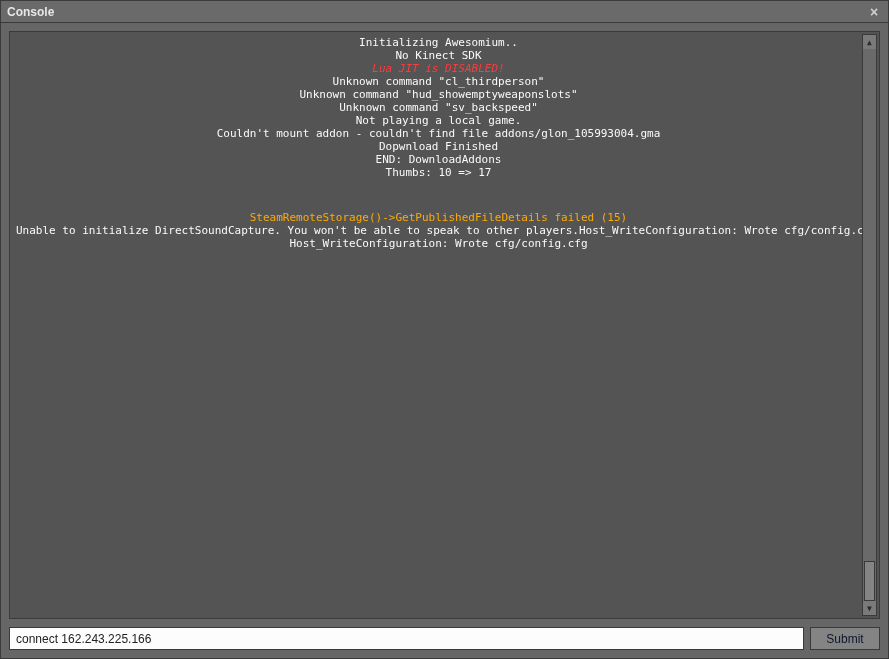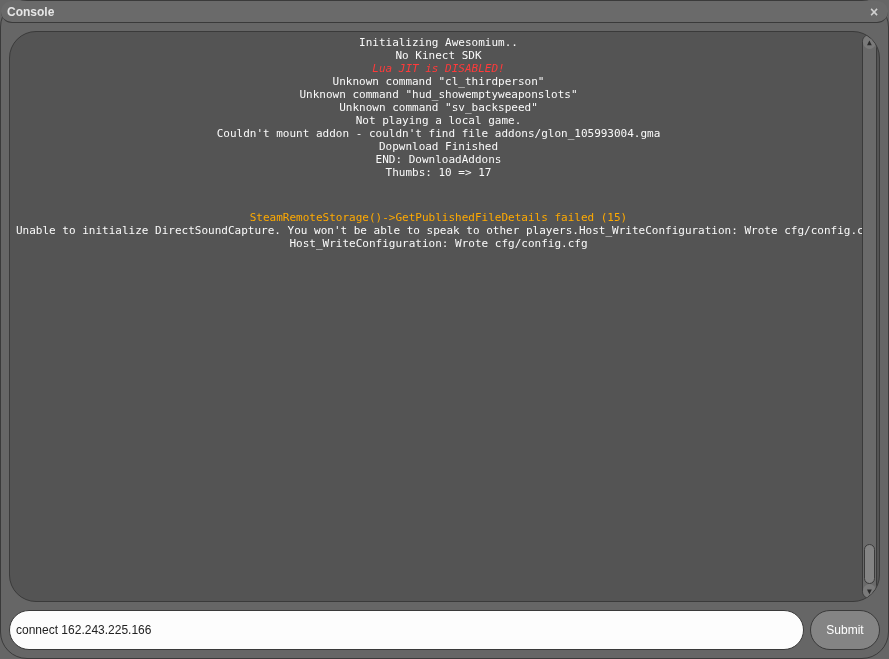--- a/index.html
+++ b/index.html
@@ -1,15 +1,15 @@
 <!DOCTYPE html>
 <html><head>
 <meta charset="utf-8">
 <style>
-  * { margin: 0; padding: 0; box-sizing: border-box; border-radius: 27px; }
+  * { margin: 0; padding: 0; box-sizing: border-box; }
   html, body { width: 889px; height: 659px; overflow: hidden; font-family: "Lucida Console", Monaco, monospace; }
   body { background: #666666; }
 
   .console-window {
     position: absolute;
     top: 0; left: 0; right: 0; bottom: 0;
     border: 1px solid #3a3a3a;
     display: flex;
     flex-direction: column;
   }
@@ -85,34 +85,34 @@
   }
 
   .input-row {
     display: flex;
     gap: 6px;
     padding: 4px 8px 8px 8px;
     align-items: stretch;
   }
   .cmd-input {
     flex: 1;
-    height: 40px;
+    height: 23px;
     background: #fdfdfd;
     border: 1px solid #3a3a3a;
     padding: 2px 6px;
     font-family: Tahoma, Arial, sans-serif;
     font-size: 12px;
     color: #222;
     outline: none;
   }
   .submit-btn {
     width: 70px;
     background: #848484;
     border: 1px solid #3a3a3a;
-    color: #ffffff;
+    color: #0f172a;
     font-family: Tahoma, Arial, sans-serif;
     font-size: 12px;
     cursor: pointer;
     display: flex; align-items: center; justify-content: center;
   }
 </style>
 </head>
 <body>
 
 <div class="console-window">

